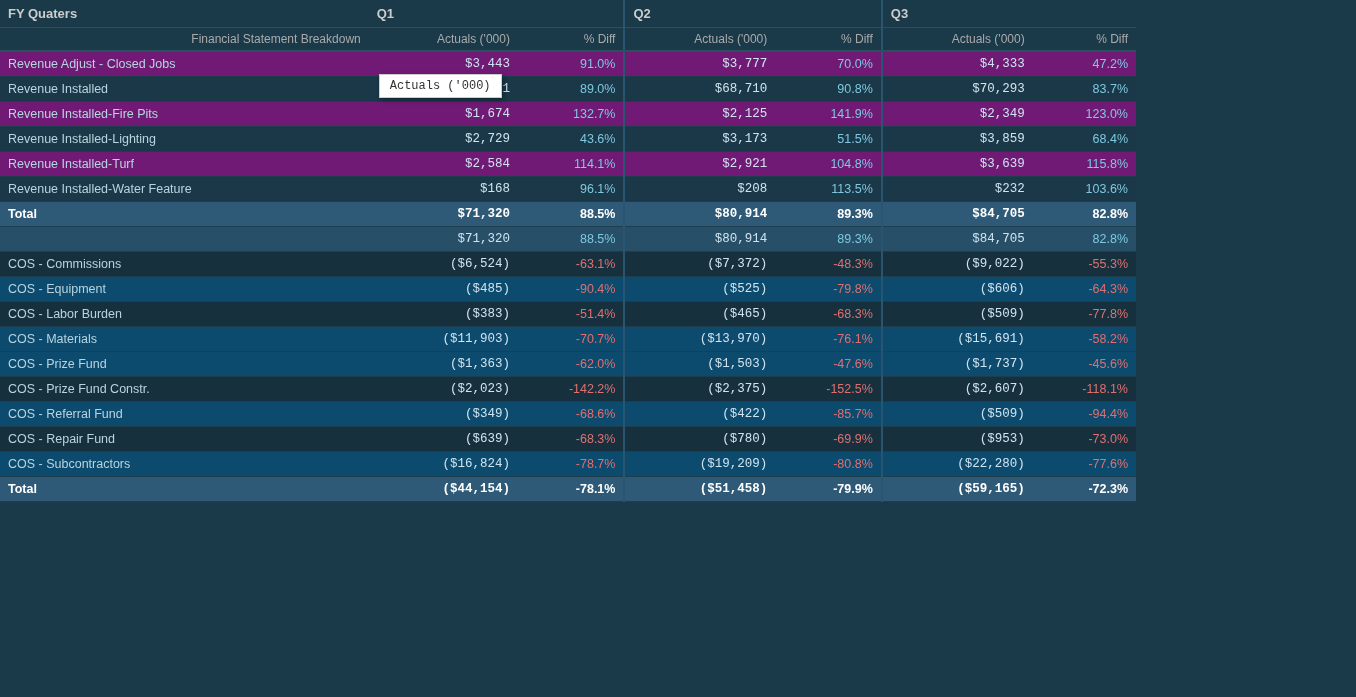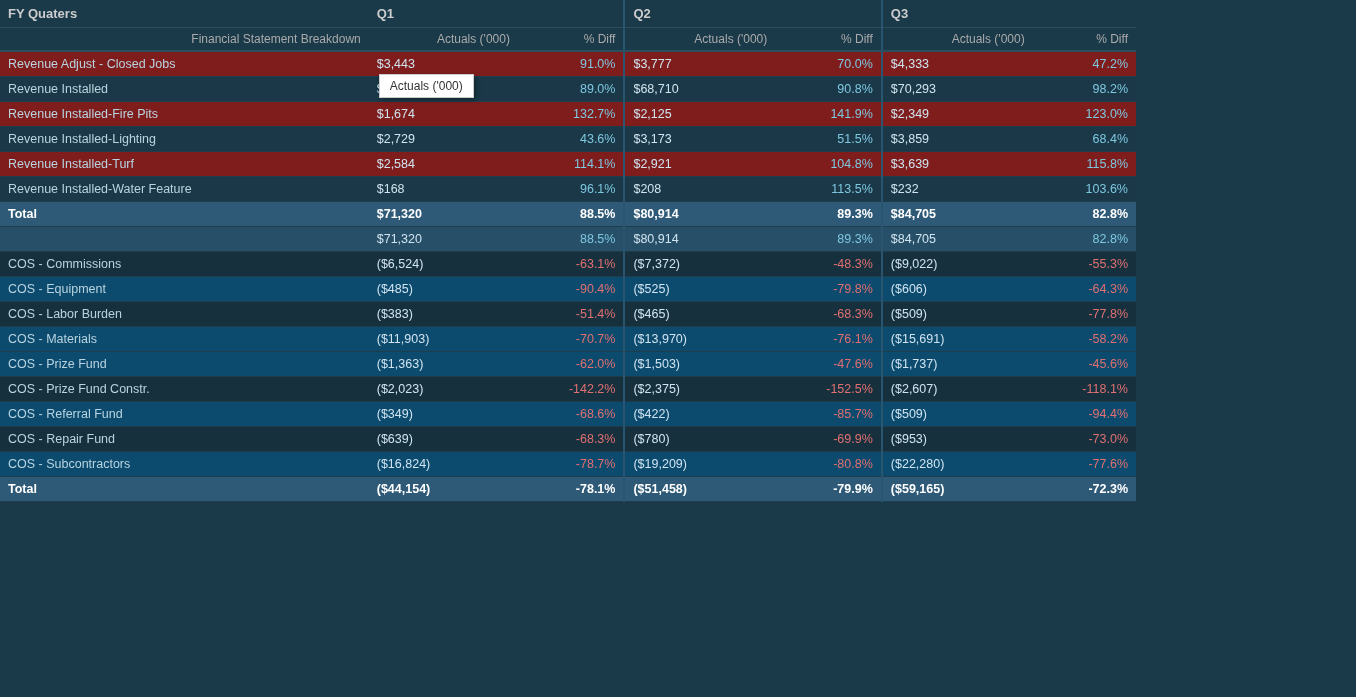--- a/index.html
+++ b/index.html
@@ -46,26 +46,28 @@
       color: #e0e8ef;
       font-size: 12.5px;
     }
     tbody tr td.label-col {
       color: #b8d4e0;
       font-size: 12.5px;
       white-space: nowrap;
       min-width: 220px;
     }
     tbody tr td.num-col {
+      text-align: right;
       color: #d0e4f0;
+      font-family: Liberation Mono, monospace;
     }
     tbody tr td.pct-col {
       text-align: right;
     }
-    .row-even { background: #7f1d1d; }
+    .row-even { background: #701a75; }
     .row-odd  { background: #1a3847; }
     .row-total {
       background: #2e5a78 !important;
       font-weight: bold;
     }
     .row-total td {
       color: #fff !important;
       font-weight: bold;
     }
     .row-subtotal {
@@ -144,21 +146,21 @@
           <td class="num-col sep">$4,333</td>
           <td class="pct-col pct-positive">47.2%</td>
         </tr>
         <tr class="row-odd">
           <td class="label-col">Revenue Installed</td>
           <td class="num-col tooltip-cell">$62,461</td>
           <td class="pct-col pct-positive">89.0%</td>
           <td class="num-col sep">$68,710</td>
           <td class="pct-col pct-positive">90.8%</td>
           <td class="num-col sep">$70,293</td>
-          <td class="pct-col pct-positive">98.2%</td>
+          <td class="pct-col pct-positive">83.7%</td>
         </tr>
         <tr class="row-even">
           <td class="label-col">Revenue Installed-Fire Pits</td>
           <td class="num-col tooltip-cell">$1,674</td>
           <td class="pct-col pct-positive">132.7%</td>
           <td class="num-col sep">$2,125</td>
           <td class="pct-col pct-positive">141.9%</td>
           <td class="num-col sep">$2,349</td>
           <td class="pct-col pct-positive">123.0%</td>
         </tr>

